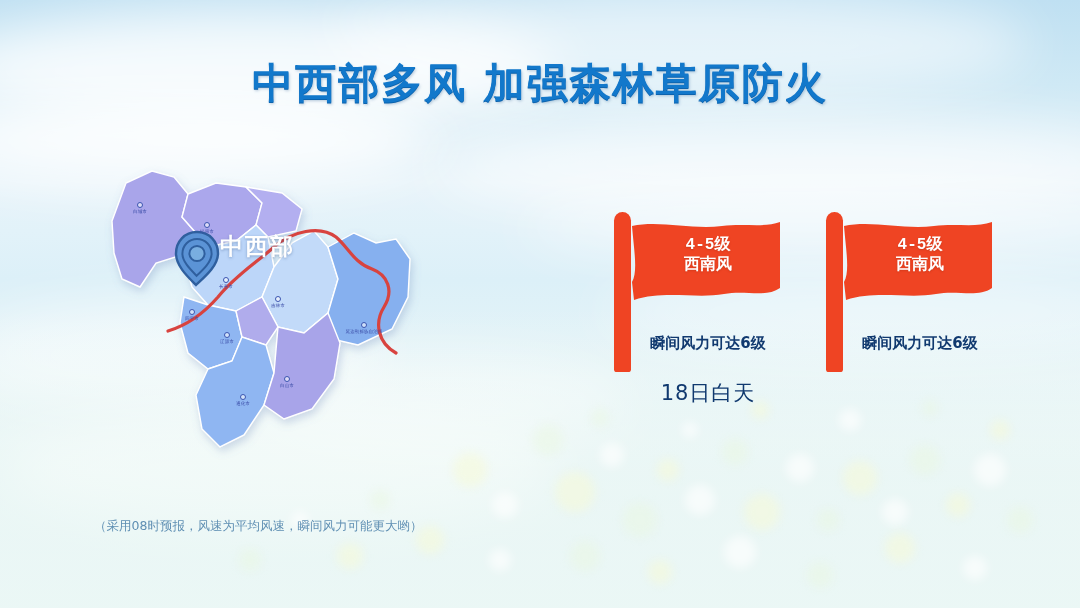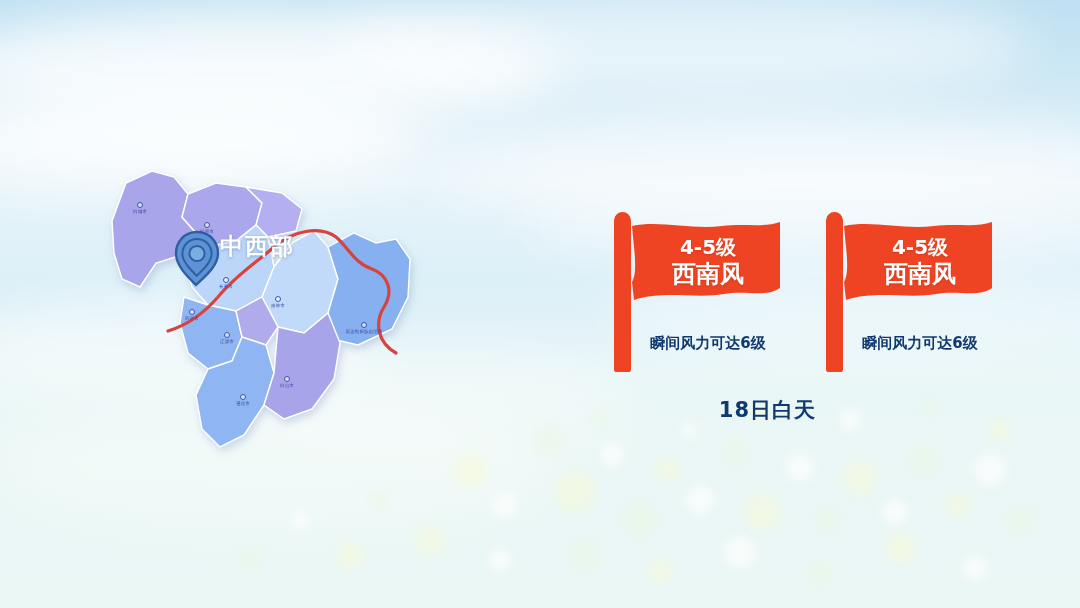--- a/index.html
+++ b/index.html
@@ -53,26 +53,26 @@
   .f1{left:600px;}
   .f2{left:812px;}
   .pole{position:absolute;left:14px;top:0;width:17px;height:160px;
         background:#ef4423;border-radius:9px 9px 3px 3px;}
   .banner{position:absolute;left:30px;top:8px;width:152px;height:98px;}
   .banner-text{
     position:absolute;left:38px;top:24px;width:140px;
     text-align:center;color:#fff;font-weight:bold;line-height:1.18;
     text-shadow:0 1px 2px rgba(150,40,15,.35);
   }
-  .banner-text .lvl{font-size:20px;display:block;}
-  .banner-text .dir{font-size:24px;display:block;}
+  .banner-text .lvl{font-size:16px;display:block;font-family:Liberation Mono, monospace;}
+  .banner-text .dir{font-size:16px;display:block;}
   .gust{position:absolute;left:0;top:122px;width:216px;text-align:center;
         font-size:15px;font-weight:bold;color:#10396f;}
-  .day{position:absolute;left:0;top:184px;width:216px;text-align:right;
-       font-size:21px;font-weight:bold;color:#10396f;letter-spacing:1px;}
+  .day{position:absolute;left:0;top:167px;width:216px;text-align:center;
+       font-size:21px;font-weight:normal;color:#10396f;letter-spacing:1px;}
   
   #footnote{position:absolute;left:94px;top:518px;font-size:12.5px;color:#5f8fb3;white-space:nowrap;}
 </style>
 </head>
 <body>
 
 <div id="poster">
 
   <div class="cloudband c1"></div>
   <div class="cloudband c2"></div>
@@ -116,20 +116,21 @@
       <div class="bokeh" style="left: 291px; top: 511px; width: 18px; height: 18px; background: rgba(255, 255, 255, 0.62);"></div>
       <div class="bokeh" style="left: 239px; top: 549px; width: 22px; height: 22px; background: rgba(234, 247, 226, 0.5);"></div>
       <div class="bokeh" style="left: 751px; top: 401px; width: 18px; height: 18px; background: rgba(246, 250, 215, 0.55);"></div>
       <div class="bokeh" style="left: 839px; top: 409px; width: 22px; height: 22px; background: rgba(255, 255, 255, 0.62);"></div>
       <div class="bokeh" style="left: 922px; top: 400px; width: 16px; height: 16px; background: rgba(234, 247, 226, 0.5);"></div>
       <div class="bokeh" style="left: 990px; top: 420px; width: 20px; height: 20px; background: rgba(246, 250, 215, 0.55);"></div>
       <div class="bokeh" style="left: 682px; top: 422px; width: 16px; height: 16px; background: rgba(255, 255, 255, 0.62);"></div>
       <div class="bokeh" style="left: 591px; top: 409px; width: 18px; height: 18px; background: rgba(234, 247, 226, 0.5);"></div>
     </div>
 
+  <div id="title">中西部多风 加强森林草原防火</div>
 
   <div id="map-wrap">
     <svg id="map-svg" width="330" height="320" viewBox="0 0 330 320">
       <defs>
         <filter id="mapshadow" x="-20%" y="-20%" width="150%" height="150%">
           <feDropShadow dx="2" dy="4" stdDeviation="4" flood-color="#6b85b8" flood-opacity="0.30"></feDropShadow>
         </filter>
       </defs>
       <g filter="url(#mapshadow)">
 
@@ -216,13 +217,14 @@
                L150,68 C136,78 116,70 94,74 C66,79 34,70 4,80
                L2,62 C8,52 4,30 2,6 Z" fill="#ef4423"></path>
     </svg>
     <div class="banner-text">
       <span class="lvl">4-5级</span>
       <span class="dir">西南风</span>
     </div>
     <div class="gust">瞬间风力可达6级</div>
   </div>
 
+  <div id="footnote">（采用08时预报，风速为平均风速，瞬间风力可能更大哟）</div>
 </div>
 
 </body></html>

